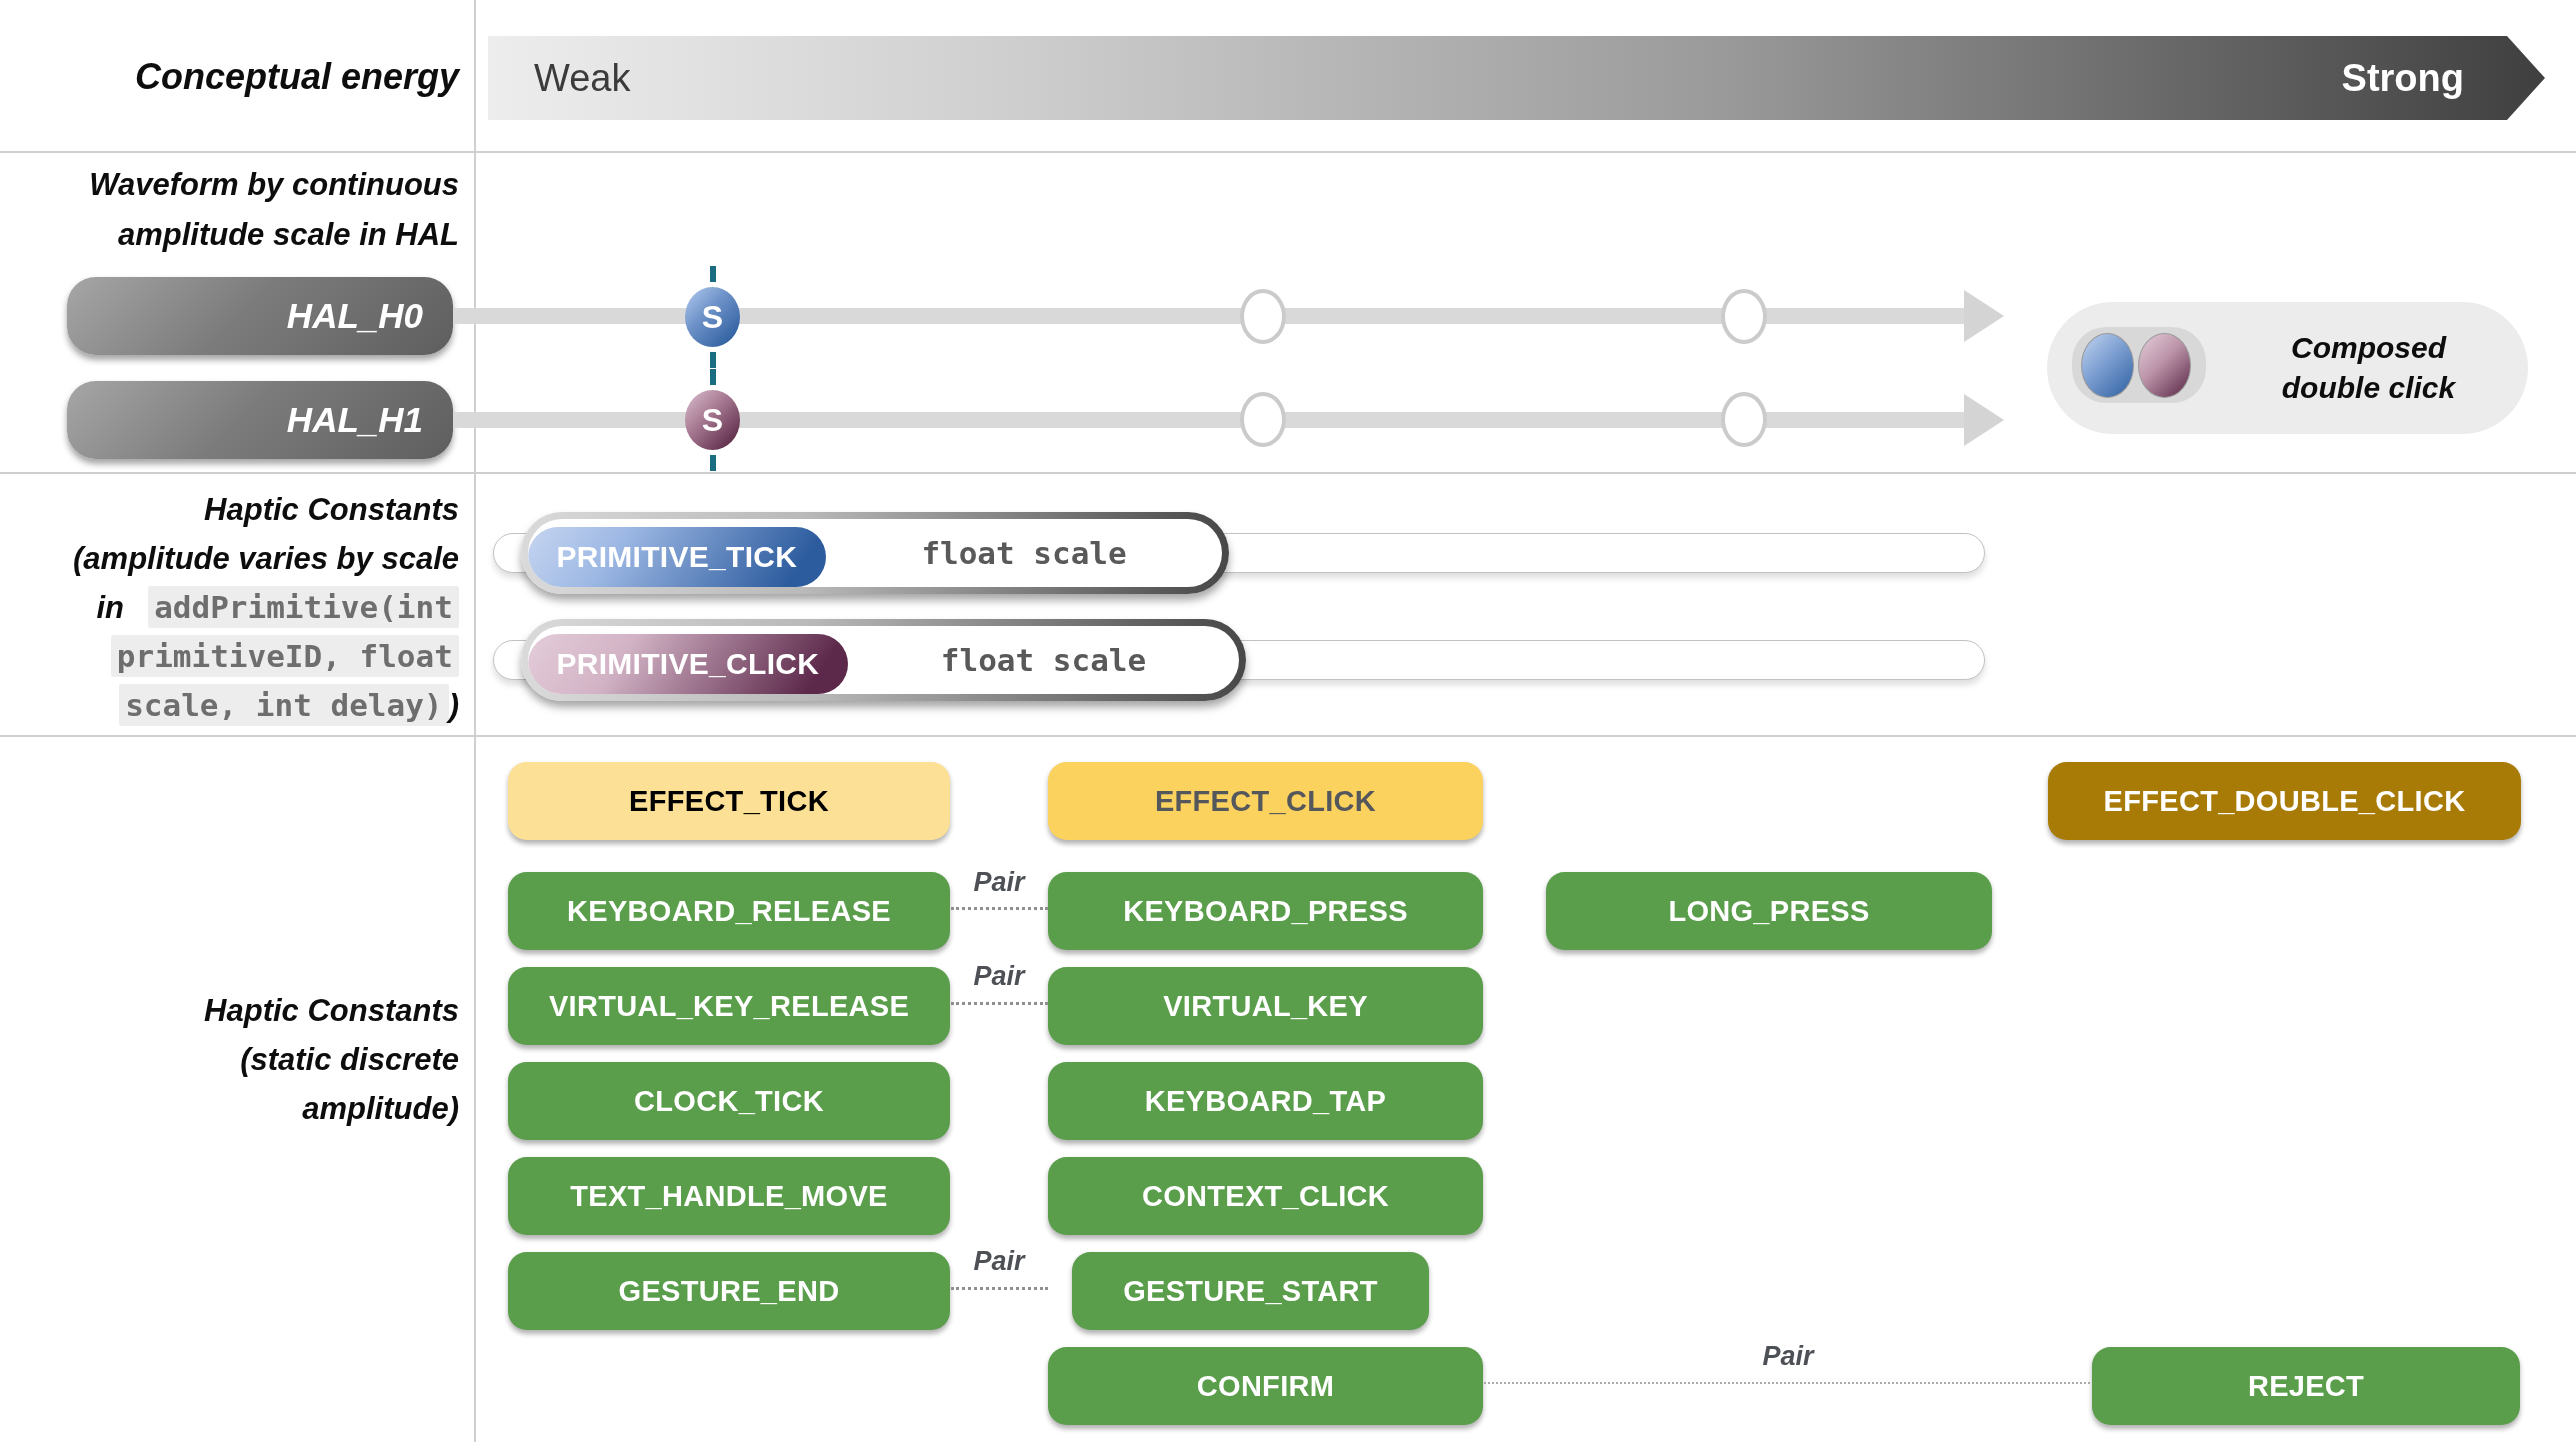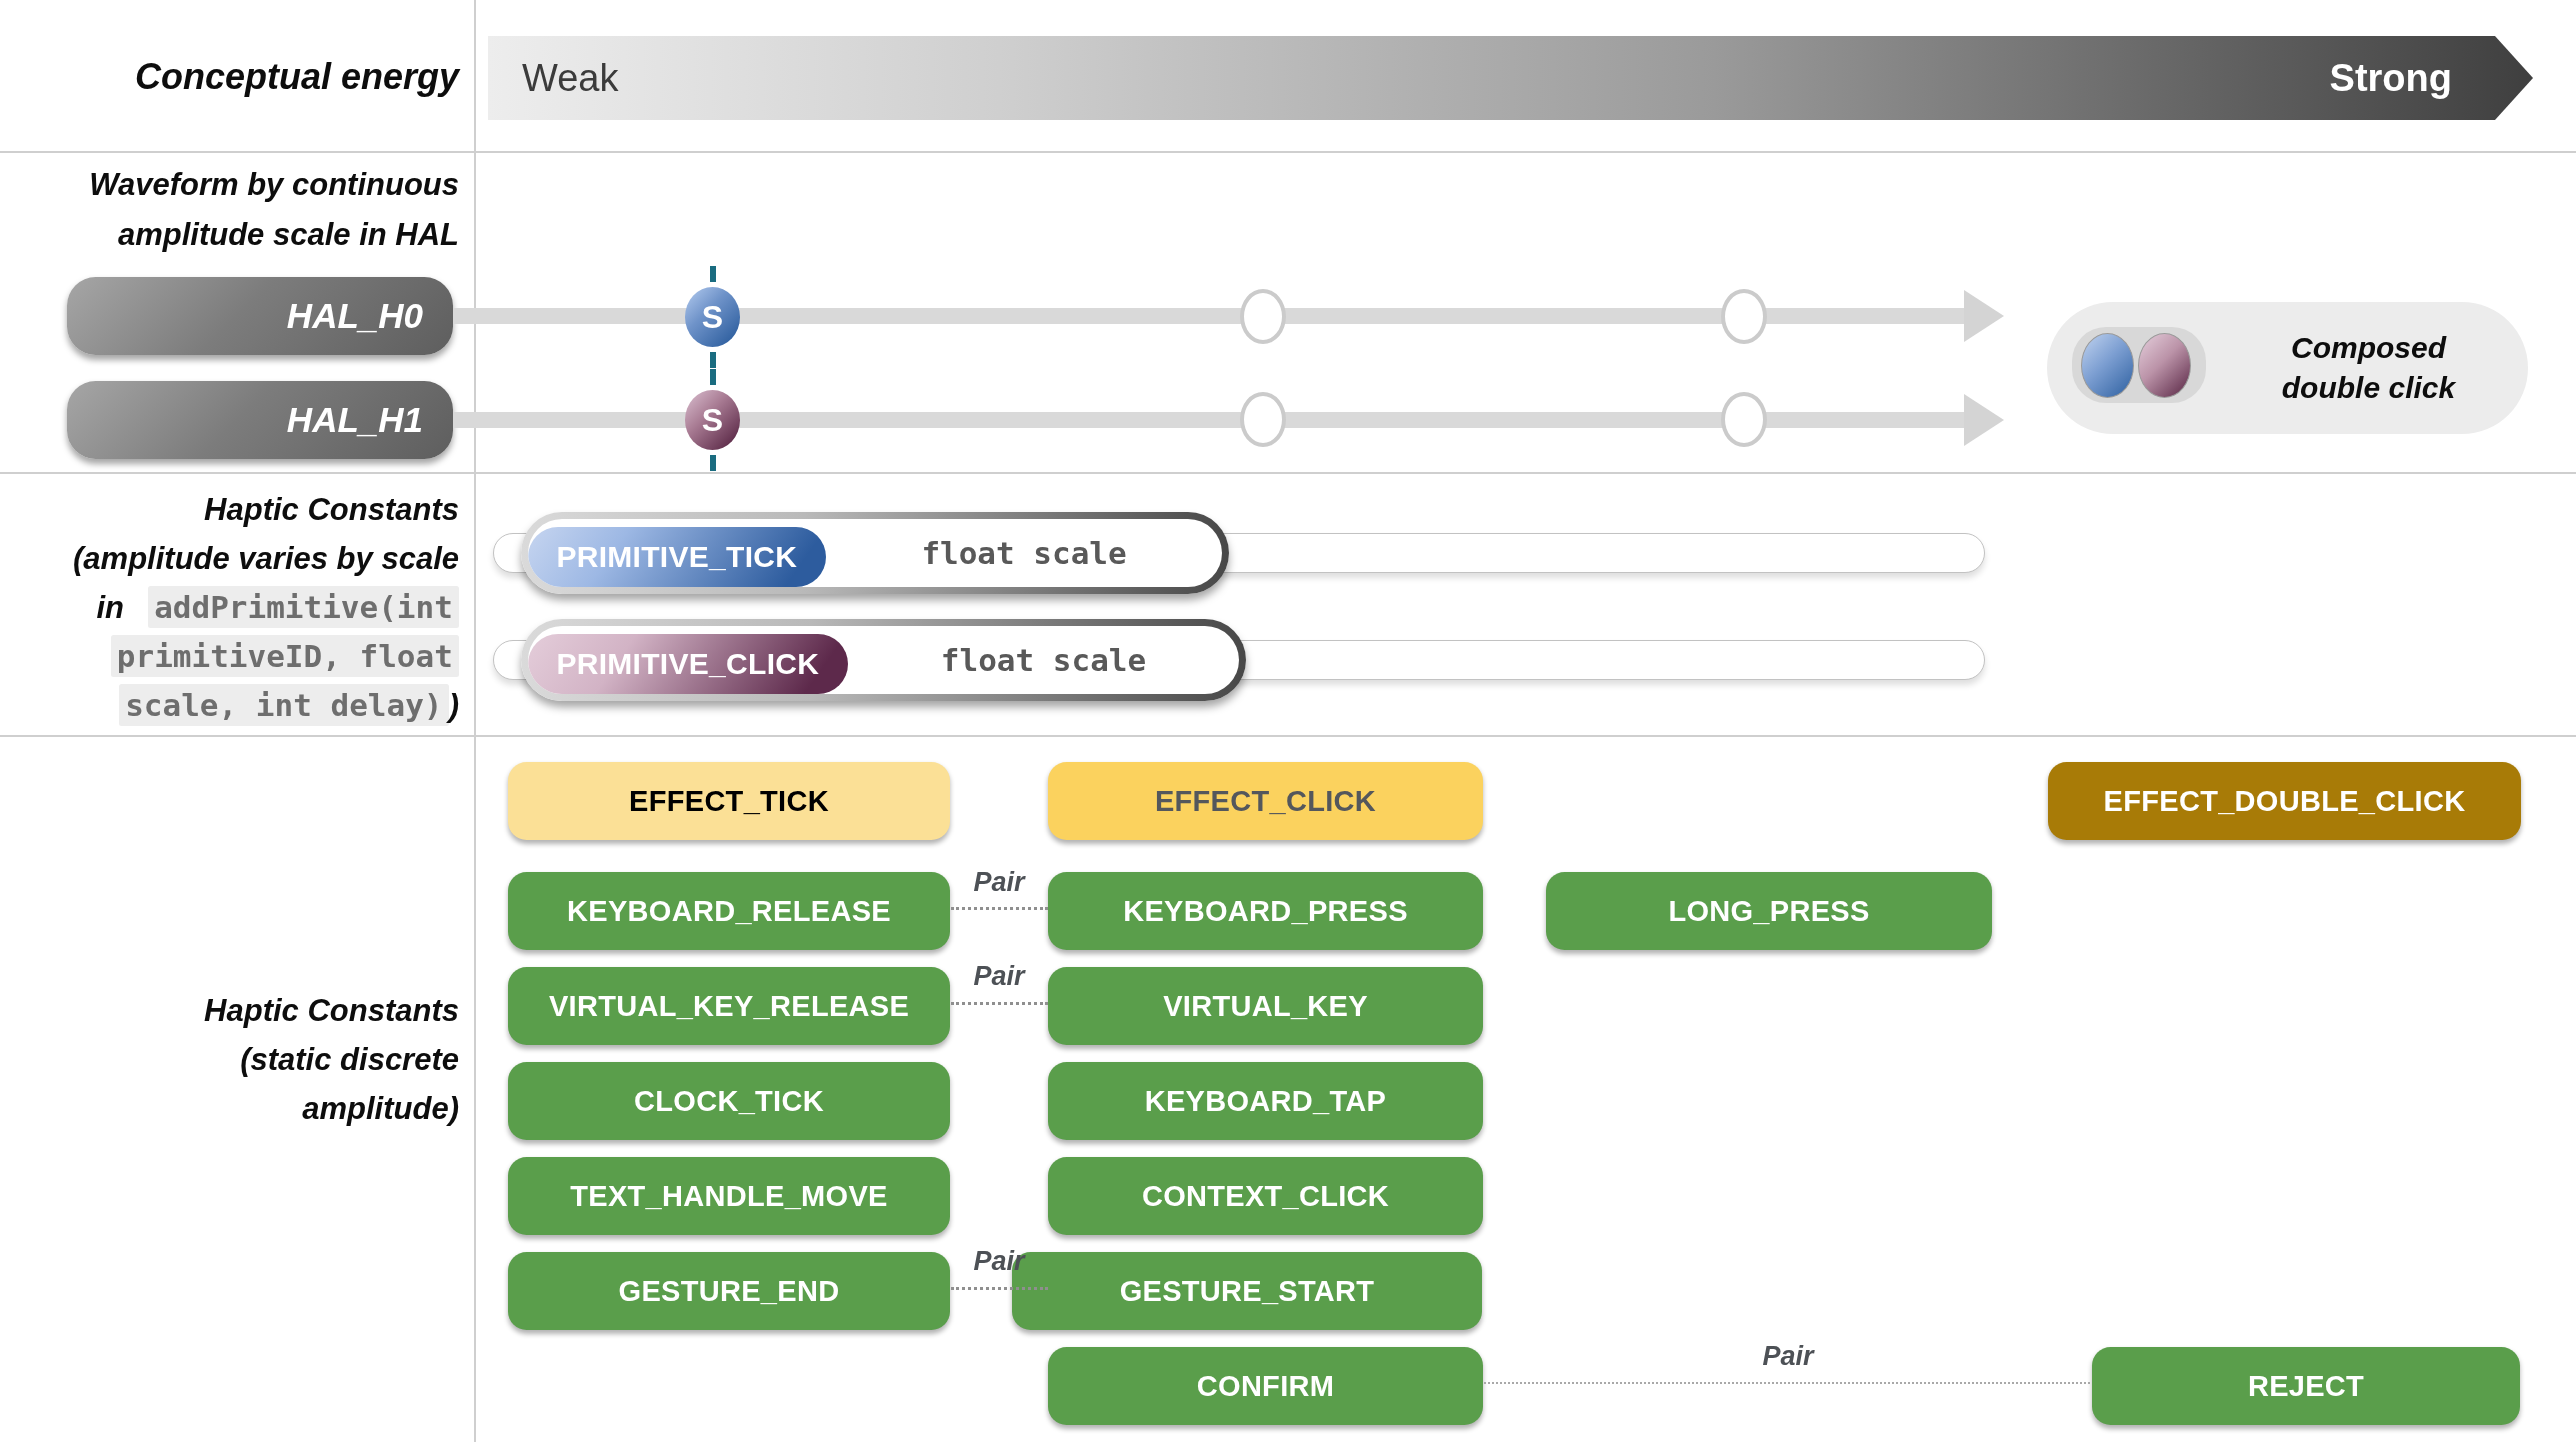--- a/index.html
+++ b/index.html
@@ -19,21 +19,21 @@
   .primitives-l{top:485px;font-size:31px;line-height:49px;}
   .static-l{top:986px;font-size:31px;line-height:49px;}
   .code{font-family:"DejaVu Sans Mono","Liberation Mono",monospace;font-style:normal;
         font-weight:bold;color:#6e6e6e;background:#ededed;padding:3.1px 6.2px;border-radius:2.5px;}
   .prefix-word{margin-right:24px;}
 
   
   .energy-bar{position:absolute;left:488px;top:36px;width:2045px;height:84px;
       background:linear-gradient(90deg,#ededed 0%,#cfcfcf 25%,#9a9a9a 60%,#3f3f3f 100%);
       clip-path:polygon(0 0,calc(100% - 38px) 0,100% 50%,calc(100% - 38px) 100%,0 100%);
-      display:flex;align-items:center;justify-content:space-between;}
+      display:flex;align-items:center;justify-content:space-between;padding-left:12px;}
   .weak{font-size:38px;color:#3b3b3b;padding-left:34px;font-weight:400;}
   .strong{font-size:38px;color:#ffffff;font-weight:bold;padding-right:81px;}
 
   
   .hal-pill{position:absolute;left:67px;width:386px;height:78px;border-radius:28.6px;
       background:linear-gradient(135deg,#a6a6a6 0%,#7c7c7c 45%,#5e5e5e 100%);
       box-shadow:0 4.3px 6.8px rgba(0,0,0,.35);
       display:flex;align-items:center;justify-content:flex-end;padding-right:30px;
       box-sizing:border-box;color:#fff;font-style:italic;font-weight:bold;font-size:35px;}
   .hal0{top:277px}.hal1{top:381px}
@@ -199,21 +199,21 @@
   <div class="pair-line" style="left:951px;top:1002px;width:97px"></div>
   <div class="pair-label" style="left:937px;top:961px">Pair</div>
 
   <div class="btn green" style="left:508px;top:1062px;width:442px">CLOCK_TICK</div>
   <div class="btn green" style="left:1048px;top:1062px;width:435px">KEYBOARD_TAP</div>
 
   <div class="btn green" style="left:508px;top:1157px;width:442px">TEXT_HANDLE_MOVE</div>
   <div class="btn green" style="left:1048px;top:1157px;width:435px">CONTEXT_CLICK</div>
 
   <div class="btn green" style="left:508px;top:1252px;width:442px">GESTURE_END</div>
-  <div class="btn green" style="left:1012px;top:1252px;width:470px">GESTURE_START</div>
+  <div class="btn green" style="left:1072px;top:1252px;width:357px">GESTURE_START</div>
   <div class="pair-line" style="left:951px;top:1287px;width:97px"></div>
   <div class="pair-label" style="left:937px;top:1246px">Pair</div>
 
   <div class="btn green" style="left:1048px;top:1347px;width:435px">CONFIRM</div>
   <div class="btn green" style="left:2092px;top:1347px;width:428px">REJECT</div>
   <div class="pair-line long" style="left:1484px;top:1382px;width:606px"></div>
   <div class="pair-label" style="left:1726px;top:1341px">Pair</div>
 
 </div>
 

